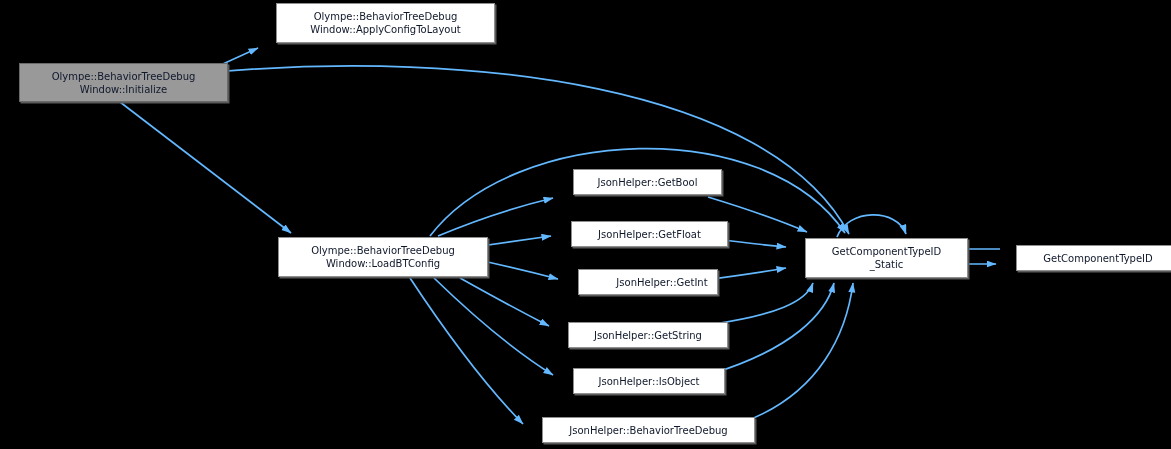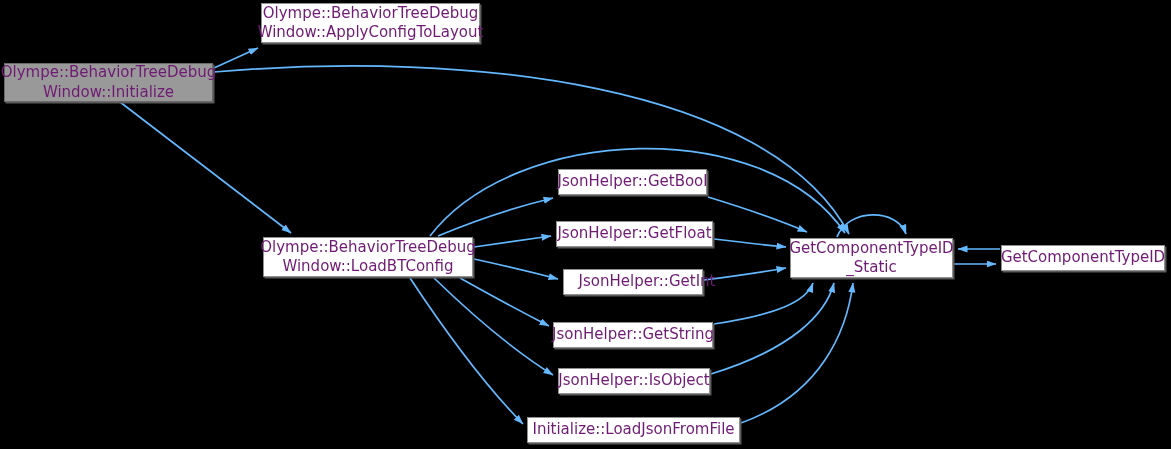--- a/index.html
+++ b/index.html
@@ -7,22 +7,23 @@
   .canvas{position:relative;width:1171px;height:449px;background:var(--background,#000);overflow:hidden;}
   svg.edges{position:absolute;left:0;top:0;z-index:1;}
   .edge{fill:none;stroke:var(--edge-color,#63B8FF);stroke-width:1.7px;}
   .node{
     position:absolute;z-index:2;box-sizing:border-box;
     display:flex;align-items:center;justify-content:center;
     text-align:center;white-space:pre-line;
     background:var(--node-fill,#ffffff);
     border:1.4px solid #8f8f8f;
     box-shadow:1.5px 1.5px 0 #5a5a5a;
-    color:#701a75;font-size:15px;line-height:1.3;
+    color:#0f172a;font-size:10px;line-height:1.3;
     cursor:pointer;
+    margin-left:15px;
   }
   .node.selected{background:var(--selected-node-fill,#999999);border-color:#6a6a6a;}
 </style>
 </head>
 <body>
 
 <div class="canvas">
 
   <svg class="edges" width="1171" height="449" viewBox="0 0 1171 449">
     <defs>
@@ -63,20 +64,20 @@
   <div class="node" style="left:558px;top:169px;width:149px;height:26px;">JsonHelper::GetBool</div>
 
   <div class="node" style="left:556px;top:221px;width:157px;height:26px;">JsonHelper::GetFloat</div>
 
   <div class="node" style="left:563px;top:269px;width:140px;height:26px;padding-left:28px;">JsonHelper::GetInt</div>
 
   <div class="node" style="left:553px;top:322px;width:160px;height:26px;">JsonHelper::GetString</div>
 
   <div class="node" style="left:558px;top:368px;width:152px;height:26px;">JsonHelper::IsObject</div>
 
-  <div class="node" style="left:527px;top:417px;width:213px;height:26px;">Initialize::LoadJsonFromFile</div>
+  <div class="node" style="left:527px;top:417px;width:213px;height:26px;">JsonHelper::BehaviorTreeDebug</div>
 
   <div class="node" style="left:790px;top:238px;width:163px;height:40px;">GetComponentTypeID
 _Static</div>
 
   <div class="node" style="left:1001px;top:245px;width:164px;height:26px;">GetComponentTypeID</div>
 
 </div>
 
 </body></html>

